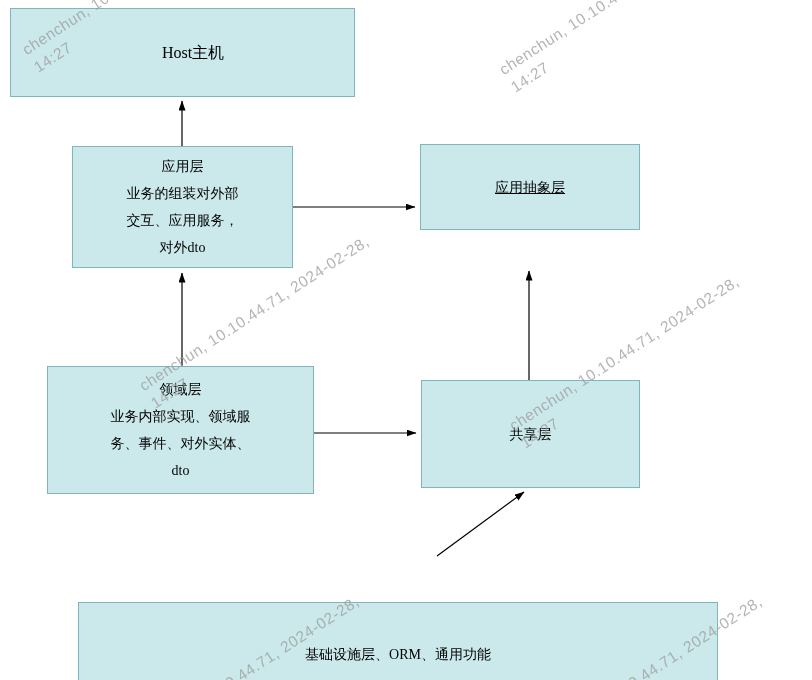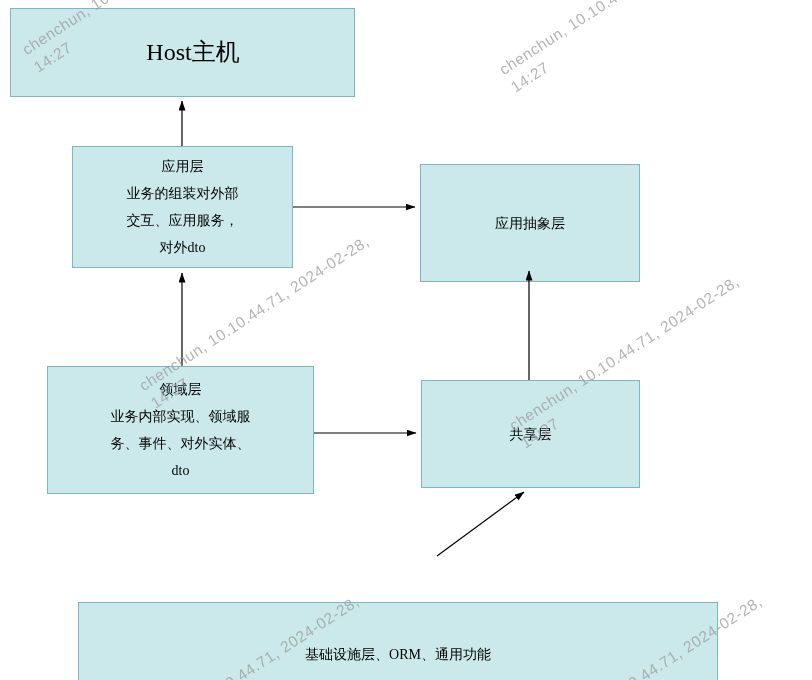--- a/index.html
+++ b/index.html
@@ -16,23 +16,23 @@
     position: absolute;
     background: var(--box-fill, #cbe9eb);
     border: 1px solid var(--box-border, #7fb6bd);
     display: flex; align-items: center; justify-content: center;
     text-align: center;
     font-size: 14px; line-height: 27px;
     z-index: 1;
   }
   .box .label { white-space: pre-line; }
 
-  #box-host     { left: 10px;  top: 8px;   width: 345px; height: 89px;  font-size: 24px; padding-left: 21px; }
+  #box-host     { left: 10px;  top: 8px;   width: 345px; height: 89px;  font-size: 16px; padding-left: 21px; }
   #box-app      { left: 72px;  top: 146px; width: 221px; height: 122px; }
-  #box-abstract { left: 420px; top: 164px; width: 220px; height: 118px; }
+  #box-abstract { left: 420px; top: 144px; width: 220px; height: 86px; text-decoration: underline; }
   #box-domain   { left: 47px;  top: 366px; width: 267px; height: 128px; }
   #box-shared   { left: 421px; top: 380px; width: 219px; height: 108px; align-items: center; }
   #box-infra    { left: 78px;  top: 557px; width: 640px; height: 104px; margin-top: 45px; }
 
   .arrows {
     position: absolute; left: 0; top: 0; width: 812px; height: 680px;
     z-index: 2; pointer-events: none;
   }
   .arrows line { stroke: var(--arrow-color, #000); stroke-width: 1.2; }
 

